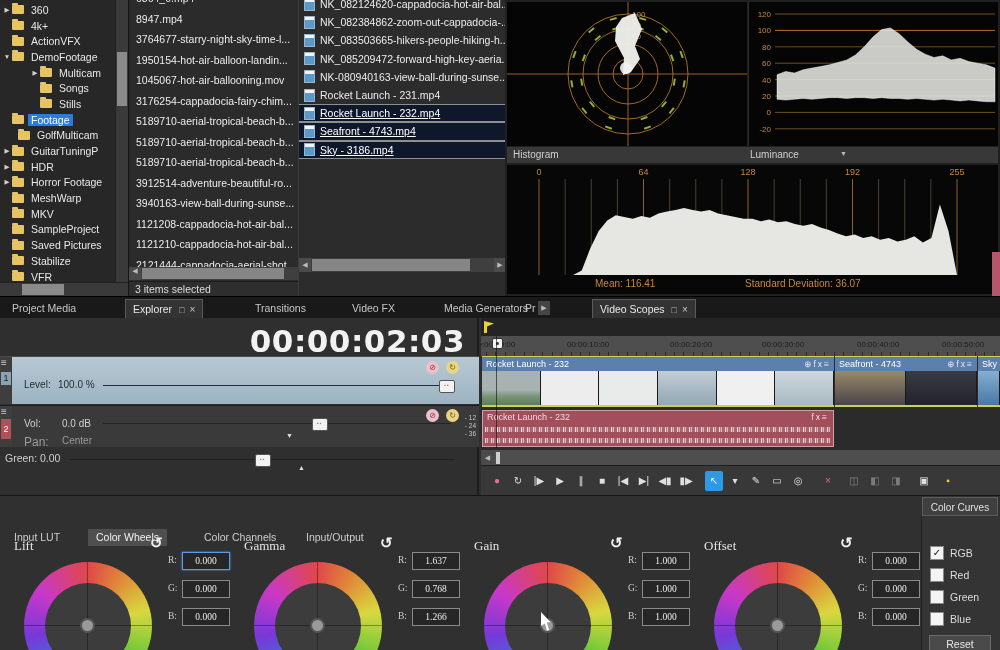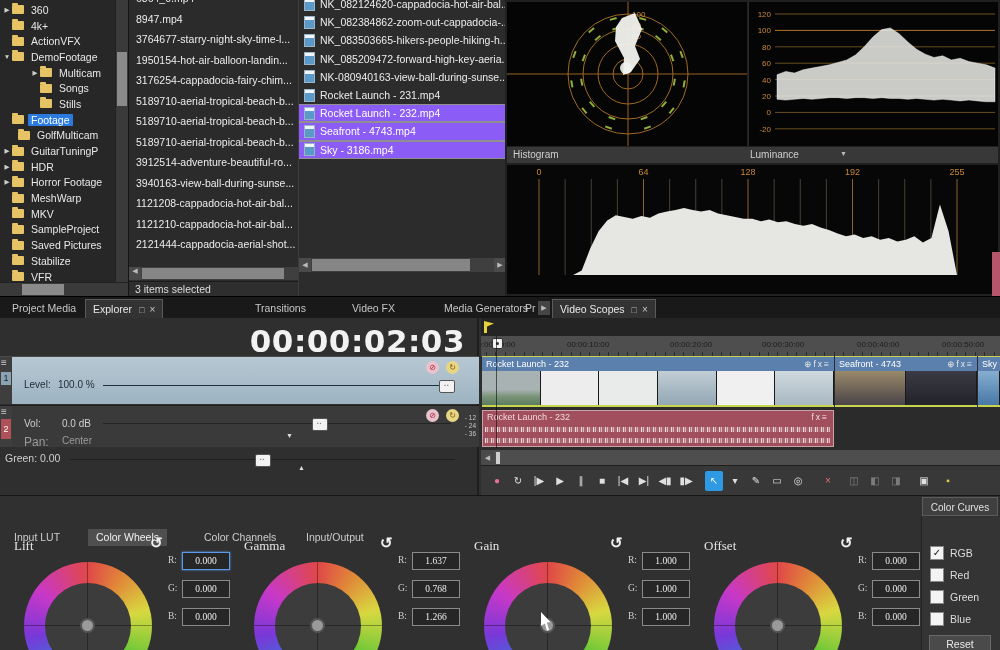--- a/index.html
+++ b/index.html
@@ -21,41 +21,41 @@
 #files{position:absolute;left:129px;top:0;width:169px;height:296px;background:#2b2b2b;overflow:hidden;}
 #file-list{position:absolute;left:0;top:-12px;width:100%;}
 .frow{height:20.5px;display:flex;align-items:center;font-size:10.5px;color:#ececec;padding-left:7px;white-space:nowrap;overflow:hidden;}
 #files-hscroll{position:absolute;left:0;top:267px;width:169px;height:13px;background:#3f3f3f;}
 .sbtn{position:absolute;top:0;width:12px;height:100%;background:#4a4a4a;color:#bbb;font-size:7px;text-align:center;}
 #files-hthumb{position:absolute;left:13px;top:1px;width:142px;height:11px;background:#868686;}
 #files-status{position:absolute;left:0;top:281px;width:100%;height:15px;font-size:10.5px;color:#ddd;padding-left:6px;background:#2e2e2e;border-top:1px solid #1c1c1c;line-height:15px;}
 #media{position:absolute;left:298px;top:0;width:207px;height:296px;background:#2c2c2c;border-left:1px solid #3c3c3c;overflow:hidden;}
 #media-list{position:absolute;left:0;top:-5px;width:100%;}
 .mrow{height:18.2px;display:flex;align-items:center;font-size:10.5px;color:#ececec;padding-left:5px;white-space:nowrap;overflow:hidden;box-sizing:border-box;}
-.msel{background:#8b5cf6;border-top:1px solid #8f8f8f;border-bottom:1px solid #8f8f8f;color:#fff;}
+.msel{background:#0f172a;border-top:1px solid #8f8f8f;border-bottom:1px solid #8f8f8f;color:#fff;text-decoration:underline;}
 .ficon{flex:0 0 9px;height:11px;background:linear-gradient(180deg,#f2f6fa 0 3px,#5b9ac8 3px);border:1px solid #9ab4c8;margin-right:5px;}
 #media-hscroll{position:absolute;left:0;top:258px;width:207px;height:14px;background:#3f3f3f;}
 #media-hthumb{position:absolute;left:13px;top:1px;width:158px;height:12px;background:#868686;}
 
 #scopes{position:absolute;left:505px;top:0;width:495px;height:296px;background:#202020;}
 #vect-plot{position:absolute;left:2px;top:2px;width:240px;height:144px;background:#050505;}
 #wave-plot{position:absolute;left:243px;top:2px;width:250px;height:144px;background:#050505;border-left:1px solid #2a2a2a;box-sizing:border-box;}
 #scope-bar{position:absolute;left:2px;top:147px;width:491px;height:16px;background:#383838;font-size:10px;color:#cfcfcf;}
 #scope-bar .hlab{position:absolute;left:6px;top:2px;}
 #scope-bar .llab{position:absolute;left:243px;top:2px;}
 #scope-bar .ddn{position:absolute;left:333px;top:3px;font-size:7px;color:#bbb;}
 #hist-wrap{position:absolute;left:2px;top:165px;width:491px;height:129px;background:#070707;}
 #hist-stats{position:absolute;left:0;top:113px;width:100%;height:15px;font-size:10px;color:#c8883a;}
 #hist-stats .mean{position:absolute;left:88px;}
 #hist-stats .std{position:absolute;left:238px;}
 #pinkstrip{position:absolute;left:992px;top:252px;width:8px;height:46px;background:#b5566c;}
 
 #tabbar{position:absolute;left:0;top:296px;width:1000px;height:22px;background:#191919;border-top:1px solid #000;}
 .tab{position:absolute;top:2px;height:19px;line-height:19px;font-size:10.5px;color:#c6c6c6;padding:0 7px;white-space:nowrap;box-sizing:border-box;}
-.tab.actv{background:#333;border:1px solid #5a5a5a;border-bottom:none;color:#e8e8e8;}
+.tab.actv{background:#333;border:1px solid #5a5a5a;border-bottom:none;color:#e8e8e8;margin-left:40px;}
 .tab.trunc{width:18px;overflow:hidden;padding-right:0;}
 .wic{margin-left:7px;font-size:9px;color:#b8b8b8;}
 .xic{margin-left:5px;font-size:10px;color:#c8c8c8;}
 #tabscroll{position:absolute;left:538px;top:4px;width:12px;height:14px;background:#454545;color:#bbb;font-size:7px;text-align:center;line-height:14px;}
 
 #timeline{position:absolute;left:0;top:318px;width:1000px;height:177px;background:#2f2f2f;}
 #tlleft{position:absolute;left:0;top:0;width:479px;height:177px;border-right:2px solid #1e1e1e;box-sizing:border-box;}
 #tc{position:absolute;right:12px;top:5px;font-size:31px;font-weight:bold;color:#f2f2f2;letter-spacing:.5px;font-family:"DejaVu Sans",sans-serif;}
 #track1{position:absolute;left:0;top:38px;width:479px;height:47px;background:linear-gradient(180deg,#b7c8d3,#9db3c1);border-top:1px solid #4a4a4a;}
 #track2{position:absolute;left:0;top:87px;width:479px;height:41px;background:#3a3a3a;border-top:1px solid #1e1e1e;}
@@ -261,20 +261,23 @@
           <div>6364_0.mp4</div>
         </div>
         <div class="frow">
           <div>8947.mp4</div>
         </div>
         <div class="frow">
           <div>3764677-starry-night-sky-time-l...</div>
         </div>
         <div class="frow">
           <div>1950154-hot-air-balloon-landin...</div>
+        </div>
+        <div class="frow">
+          <div>1045067-hot-air-ballooning.mov</div>
         </div>
         <div class="frow">
           <div>3176254-cappadocia-fairy-chim...</div>
         </div>
         <div class="frow">
           <div>5189710-aerial-tropical-beach-b...</div>
         </div>
         <div class="frow">
           <div>5189710-aerial-tropical-beach-b...</div>
         </div>
@@ -430,21 +433,24 @@
           <line x1="293.25" y1="14" x2="293.25" y2="110" stroke="#474035" stroke-width="1"></line>
           <line x1="319.375" y1="14" x2="319.375" y2="110" stroke="#474035" stroke-width="1"></line>
           <line x1="345.5" y1="14" x2="345.5" y2="110" stroke="#8a6230" stroke-width="1"></line>
           <text x="345.5" y="10" fill="#c8883a" font-size="9" text-anchor="middle" font-family="Liberation Sans, sans-serif">192</text>
           <line x1="371.625" y1="14" x2="371.625" y2="110" stroke="#474035" stroke-width="1"></line>
           <line x1="397.75" y1="14" x2="397.75" y2="110" stroke="#474035" stroke-width="1"></line>
           <line x1="423.875" y1="14" x2="423.875" y2="110" stroke="#474035" stroke-width="1"></line>
           <line x1="450" y1="14" x2="450" y2="110" stroke="#8a6230" stroke-width="1"></line>
           <text x="450" y="10" fill="#c8883a" font-size="9" text-anchor="middle" font-family="Liberation Sans, sans-serif">255</text>
           <path d="M32,110 L32.0,110.0 L40.5,110.0 L49.1,110.0 L57.6,110.0 L66.1,110.0 L74.7,105.6 L83.2,83.6 L91.7,66.0 L100.2,55.4 L108.8,50.2 L117.3,51.9 L125.8,53.7 L134.4,51.0 L142.9,52.8 L151.4,48.4 L160.0,46.6 L168.5,44.9 L177.0,43.1 L185.6,44.9 L194.1,46.6 L202.6,44.9 L211.1,48.4 L219.7,50.2 L228.2,51.9 L236.7,53.7 L245.3,53.7 L253.8,56.3 L262.3,54.6 L270.9,57.2 L279.4,56.3 L287.9,59.0 L296.4,60.7 L305.0,59.0 L313.5,62.5 L322.0,65.1 L330.6,68.6 L339.1,71.3 L347.6,69.5 L356.2,73.0 L364.7,71.3 L373.2,74.8 L381.8,73.0 L390.3,76.6 L398.8,74.8 L407.3,71.3 L415.9,77.4 L424.4,73.0 L432.9,39.6 L441.5,66.0 L450.0,110.0 L450,110 Z" fill="#e6e6e2"></path>
-        </svg>
+        </svg><div id="hist-stats">
+        <span class="mean">Mean: 116.41</span>
+        <span class="std">Standard Deviation: 36.07</span>
+      </div>
     </div>
   </div>
   <div id="pinkstrip"></div>
 
   <div id="tabbar">
       <div class="tab" style="left: 5px;"><span>Project Media</span></div>
       <div class="tab actv" style="left: 85px;"><span>Explorer</span><span class="wic">□</span><span class="xic">×</span></div>
       <div class="tab" style="left: 248px;"><span>Transitions</span></div>
       <div class="tab" style="left: 345px;"><span>Video FX</span></div>
       <div class="tab" style="left: 437px;"><span>Media Generators</span></div>

